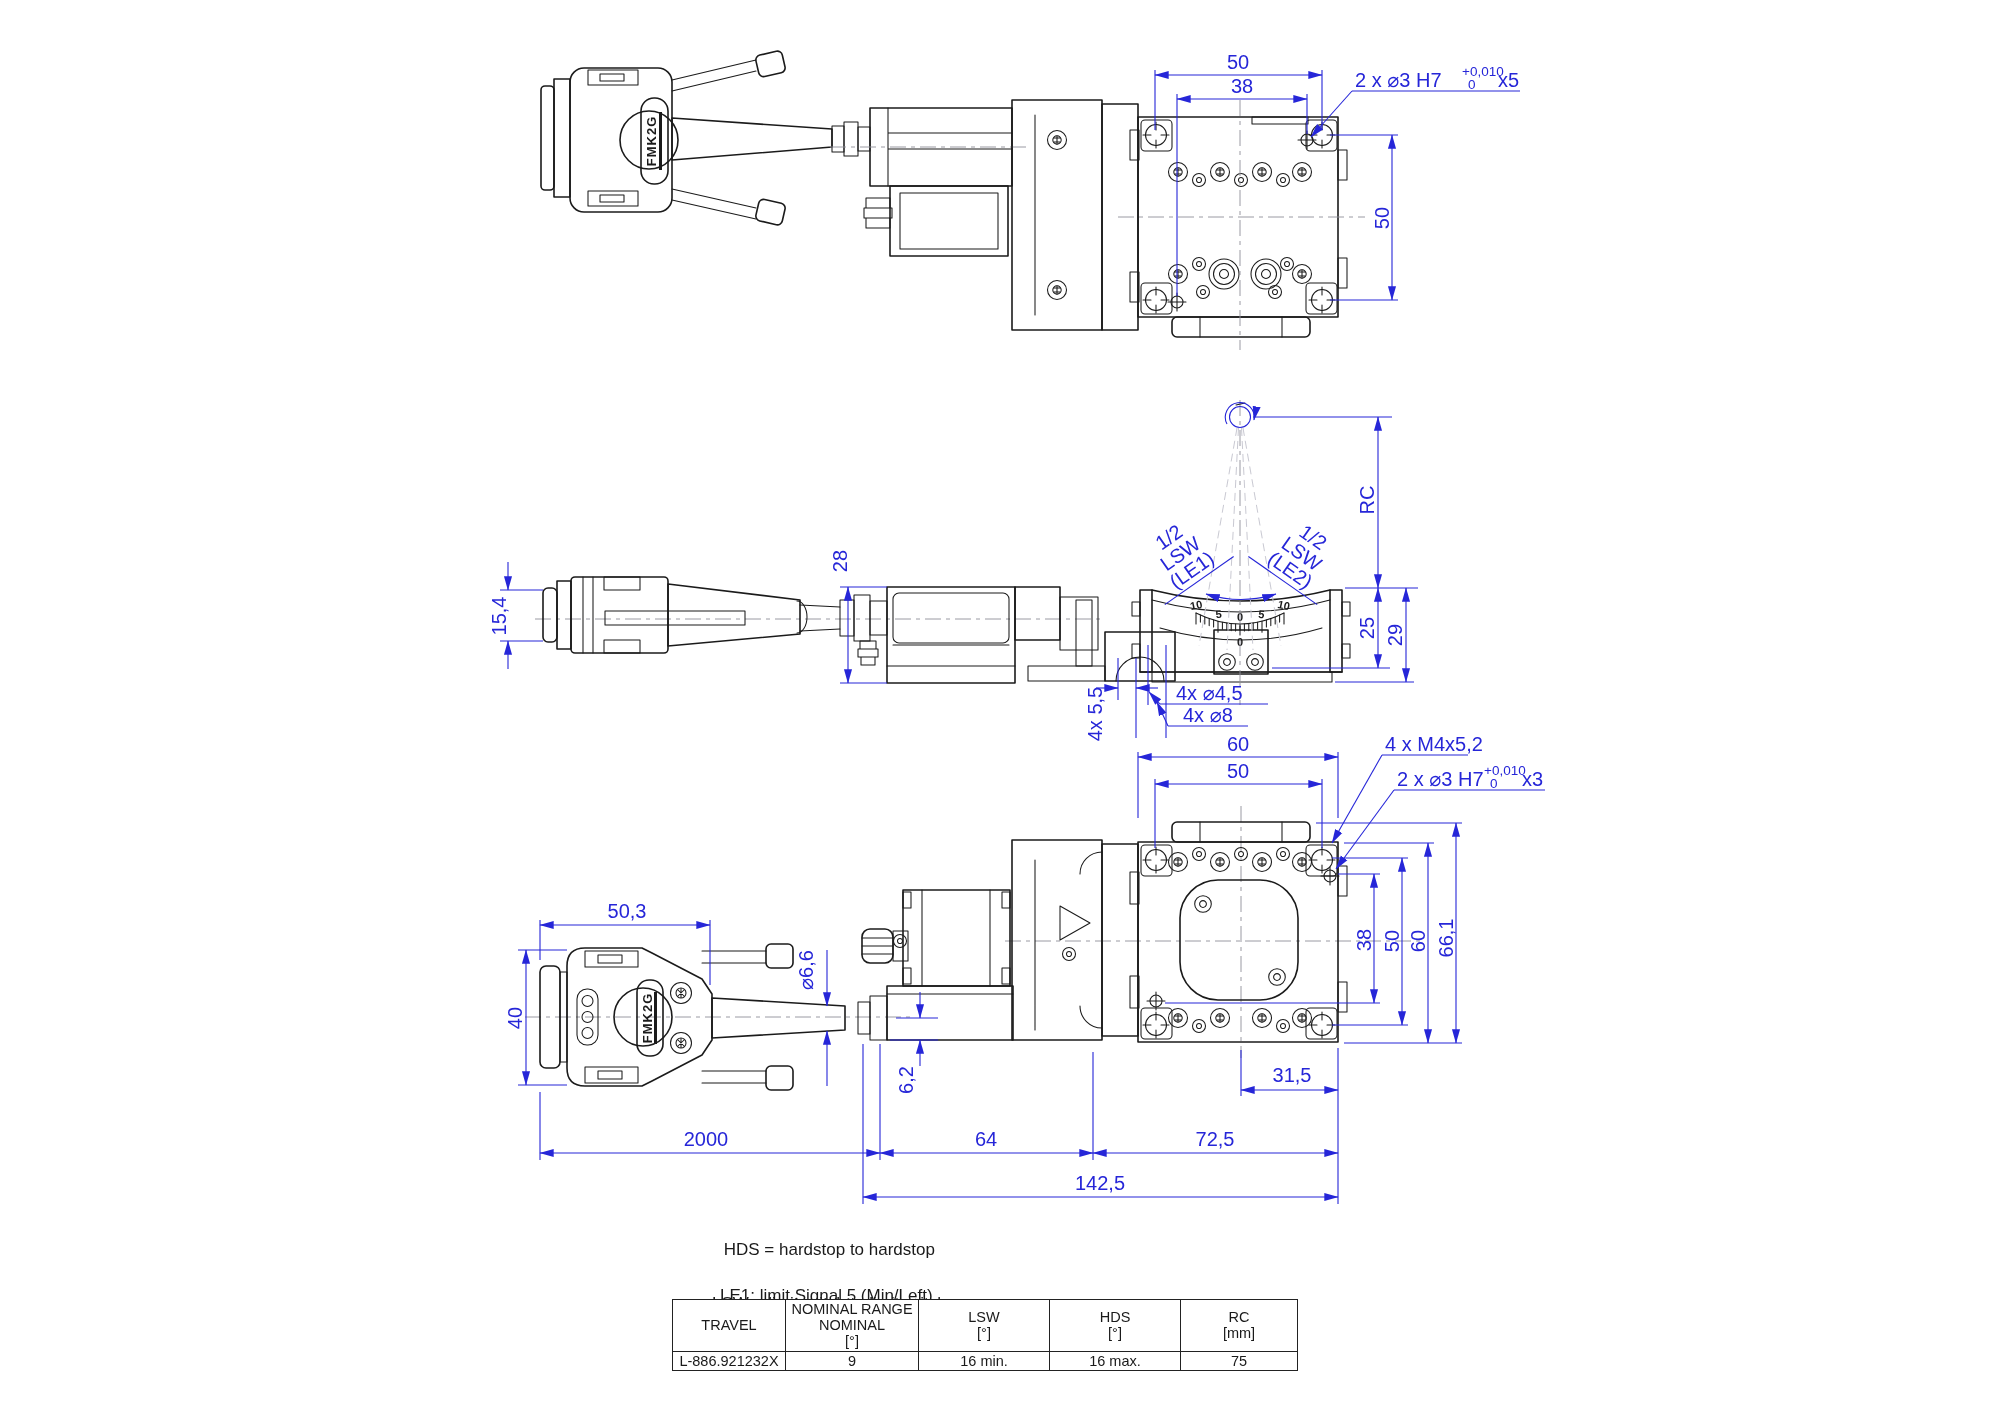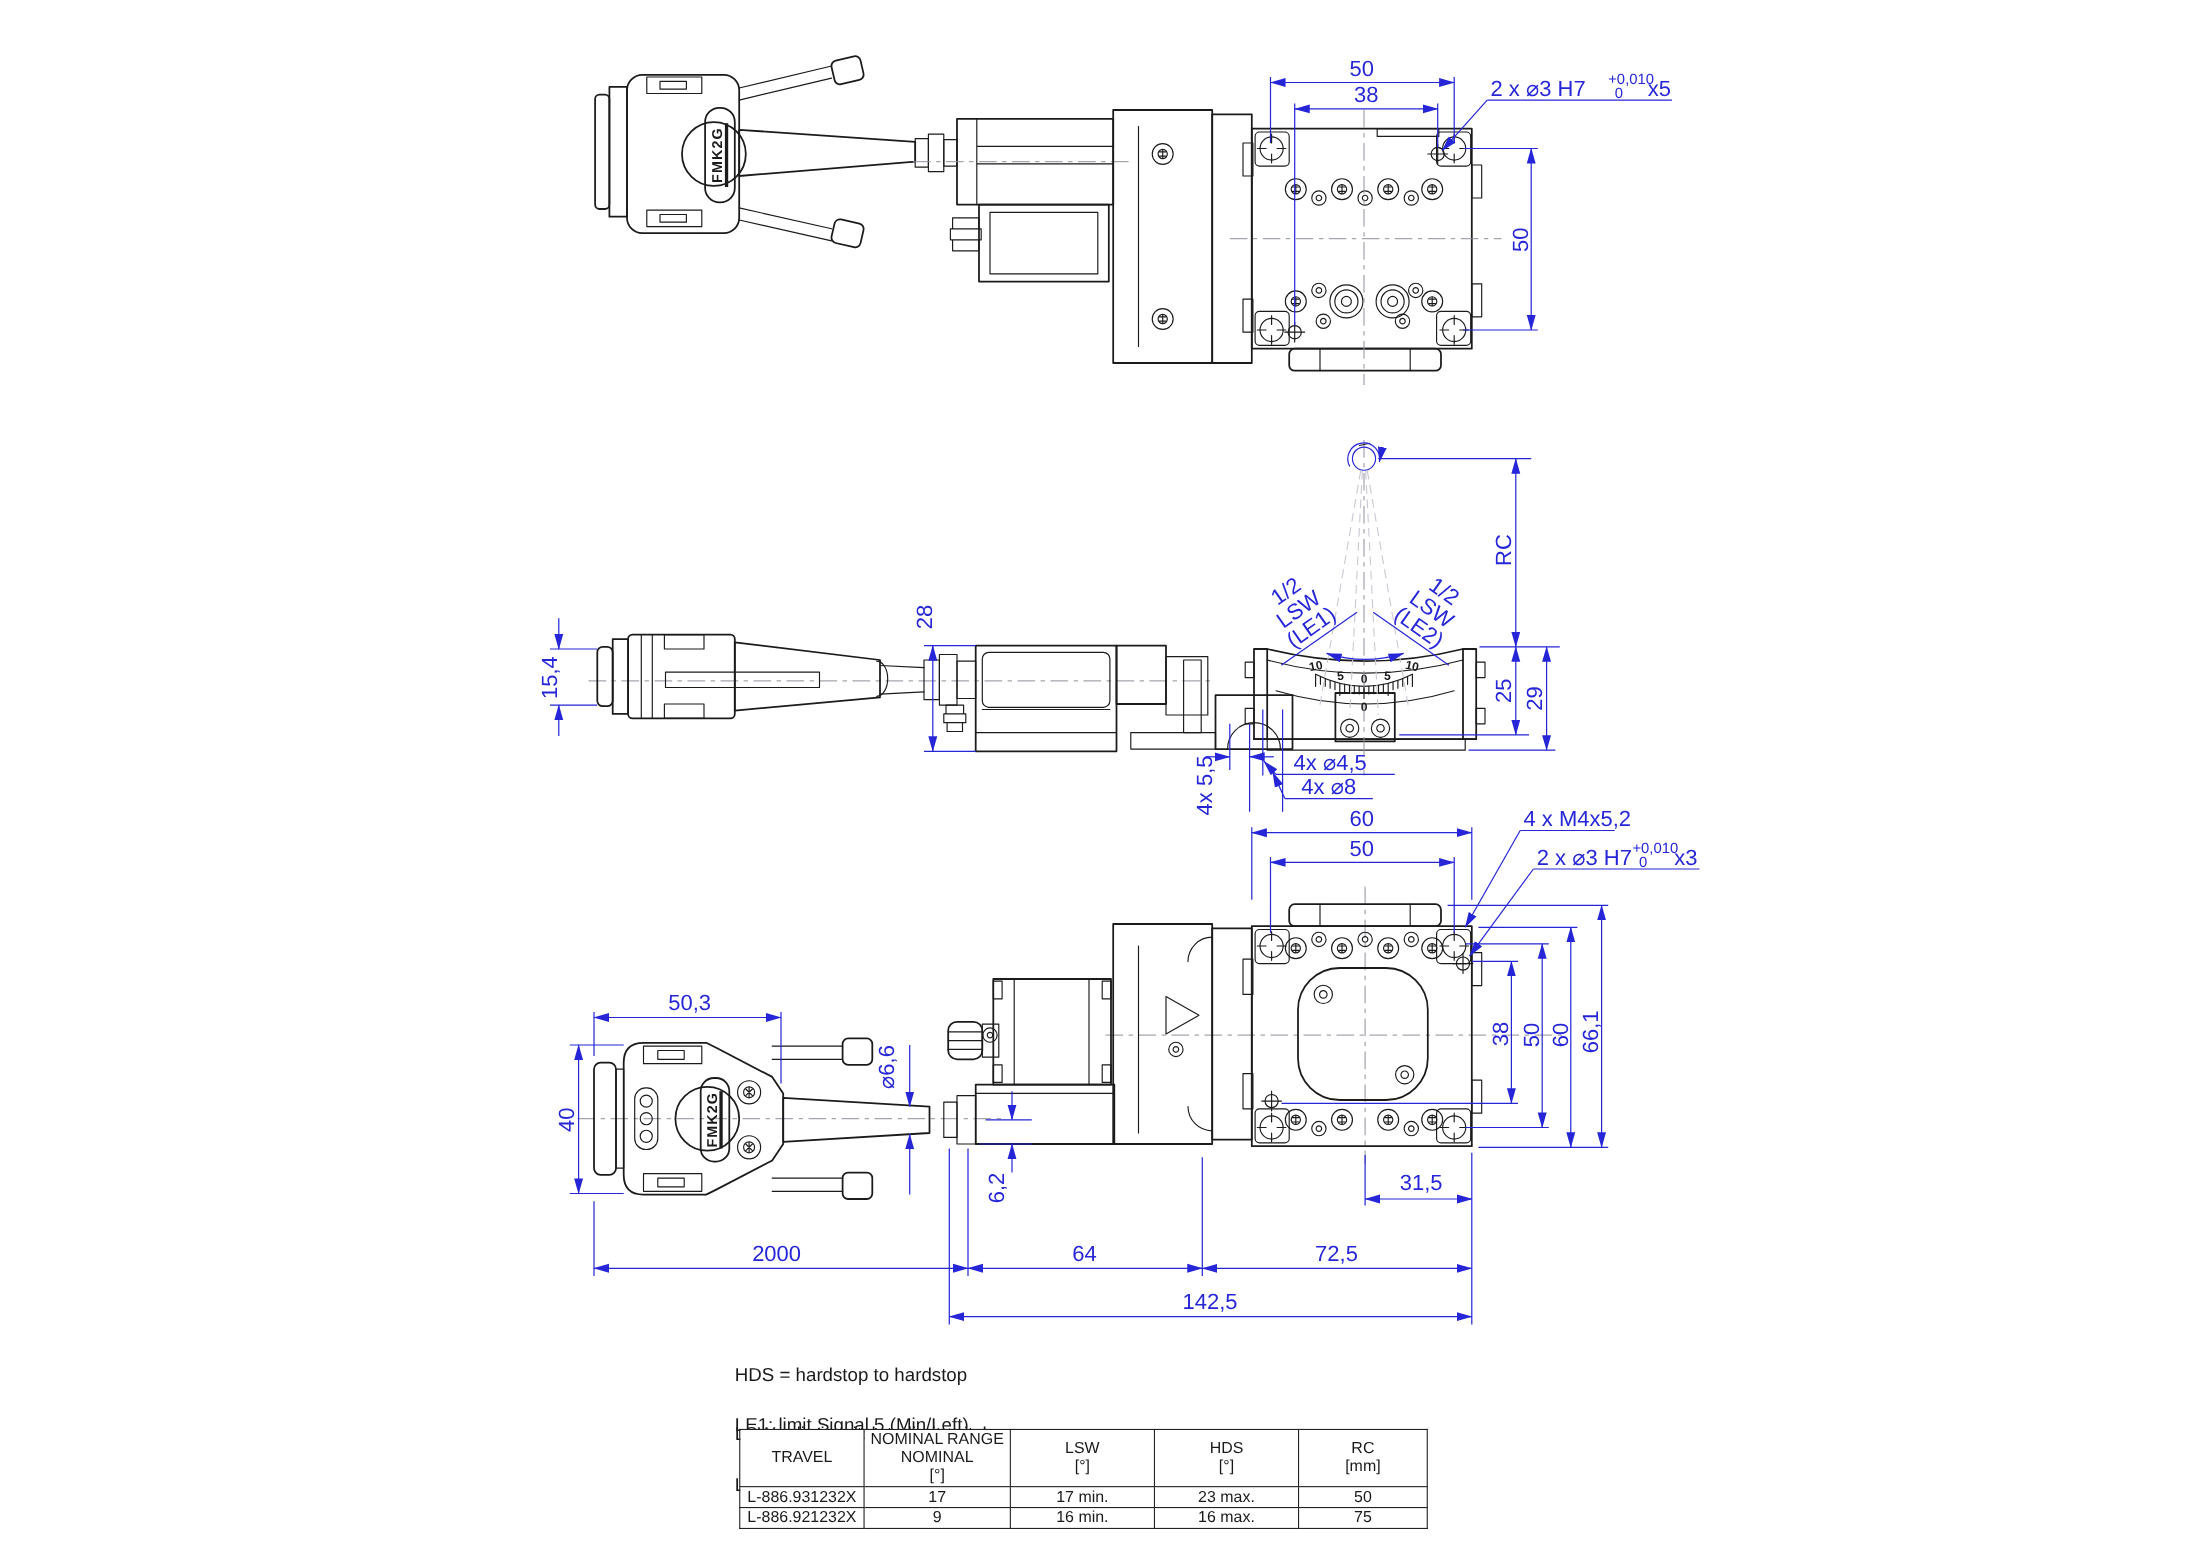--- a/index.html
+++ b/index.html
@@ -11,21 +11,21 @@
   .o2{fill:none;stroke:#1b1b1b;stroke-width:1.05;stroke-linejoin:round;stroke-linecap:round;}
   .dim{fill:none;stroke:#2626d8;stroke-width:1.1;stroke-linecap:butt;}
   .dimt{fill:#2626d8;font-size:20px;font-family:"Liberation Sans",sans-serif;}
   .dimts{fill:#2626d8;font-size:13.5px;font-family:"Liberation Sans",sans-serif;}
   .cl{fill:none;stroke:#8f8f99;stroke-width:0.9;stroke-dasharray:16 5 4 5;}
   .ghost{fill:none;stroke:#c9c9d2;stroke-width:1;stroke-dasharray:8 5;}
   .st{fill:#1b1b1b;font-size:11px;font-weight:bold;font-family:"Liberation Sans",sans-serif;}
   .lbl{fill:#1b1b1b;font-size:13px;font-weight:bold;letter-spacing:1px;font-family:"Liberation Sans",sans-serif;}
   .mid{text-anchor:middle;}
   
-  .notes-block{position:absolute;left:668px;color:#1a1a1a;font-size:17px;line-height:18px;white-space:pre;}
+  .notes-block{position:absolute;left:712px;color:#1a1a1a;font-size:17px;line-height:18px;white-space:pre;text-align:center;}
   
   .spec-table{position:absolute;left:672px;top:1299px;border-collapse:collapse;table-layout:fixed;}
   .spec-table td,.spec-table th{border:1px solid #222;color:#1a1a1a;font-size:14.5px;font-weight:normal;
       text-align:center;vertical-align:middle;padding:1px 2px;line-height:1.12;background:#fff;}
   .spec-table .hline{display:block;}
 </style>
 </head>
 <body>
 
 <div class="canvas">
@@ -458,27 +458,20 @@
       <th>
         <span class="hline">HDS</span>
         <span class="hline">[°]</span>
       </th>
       <th>
         <span class="hline">RC</span>
         <span class="hline">[mm]</span>
       </th>
     </tr>
     <tr>
-      <td>L-886.931232X</td>
-      <td>17</td>
-      <td>17 min.</td>
-      <td>23 max.</td>
-      <td>50</td>
-    </tr>
-    <tr>
       <td>L-886.921232X</td>
       <td>9</td>
       <td>16 min.</td>
       <td>16 max.</td>
       <td>75</td>
     </tr>
   </tbody>
 </table>
 </div>
 

